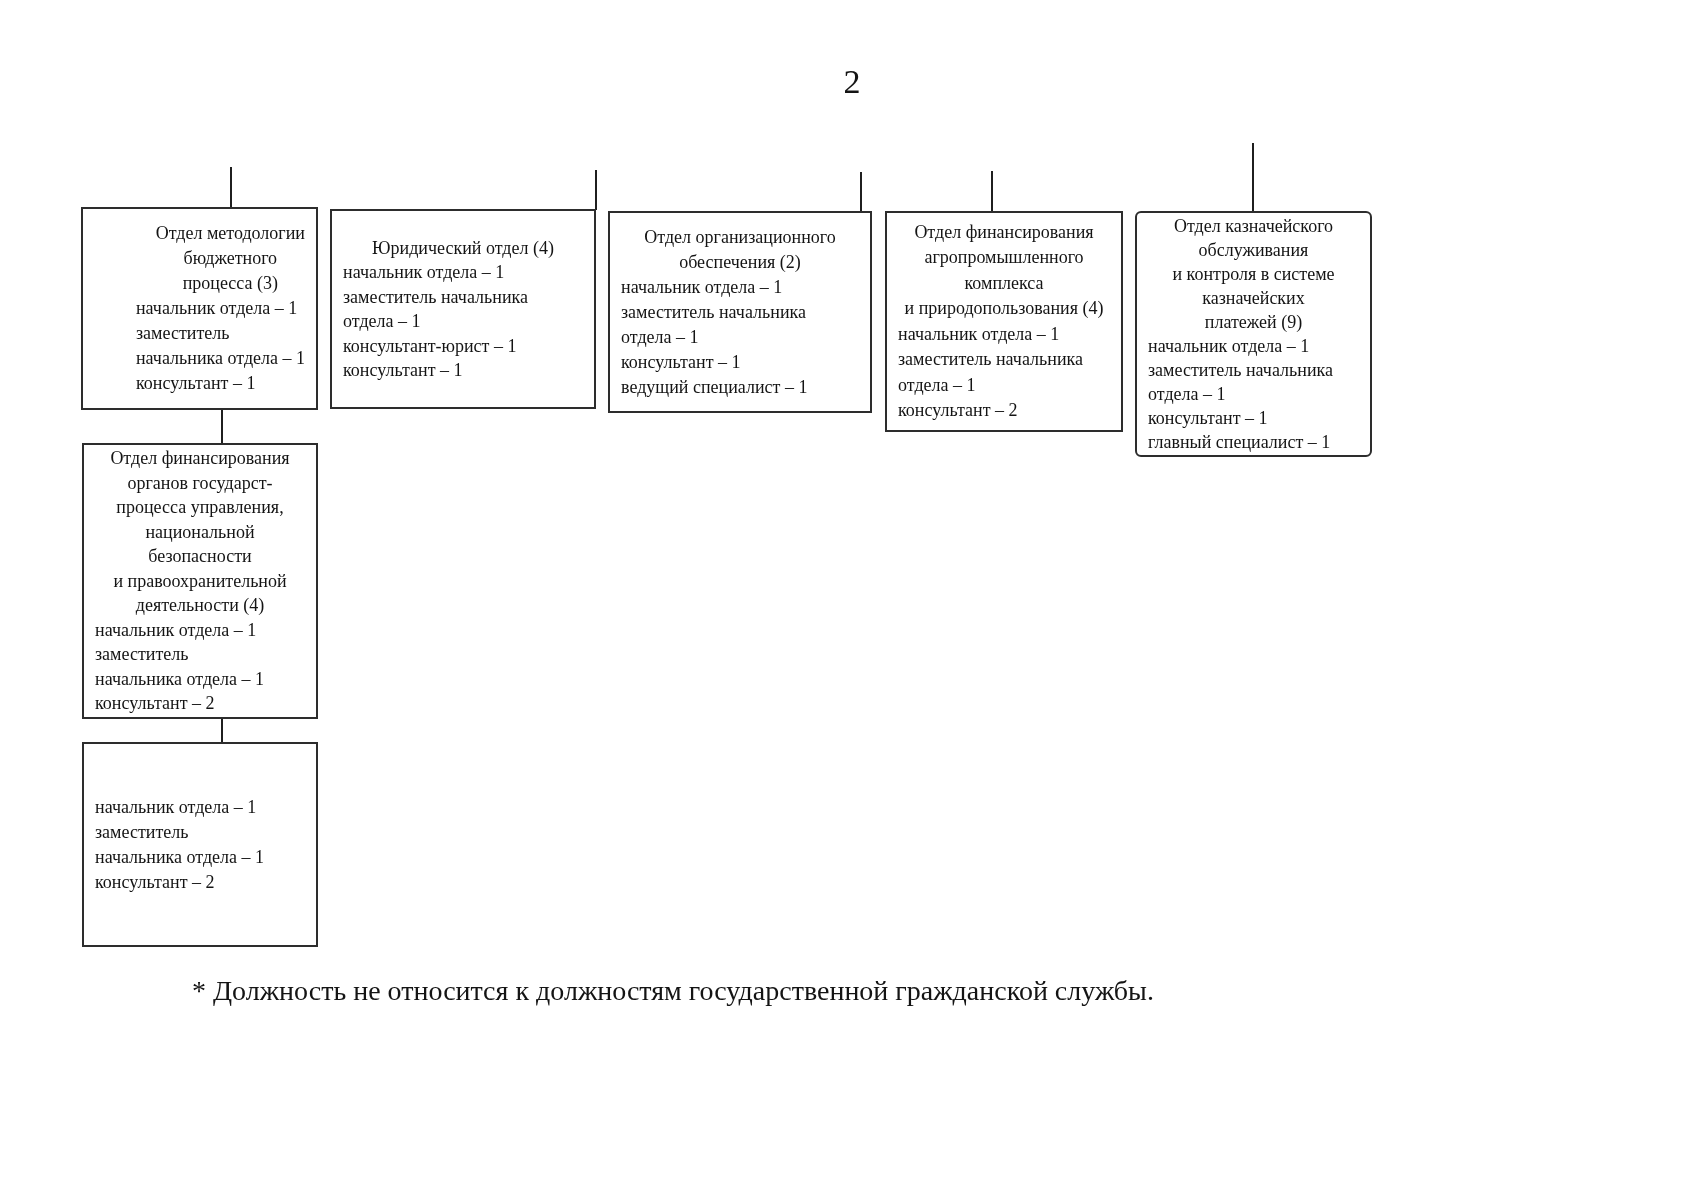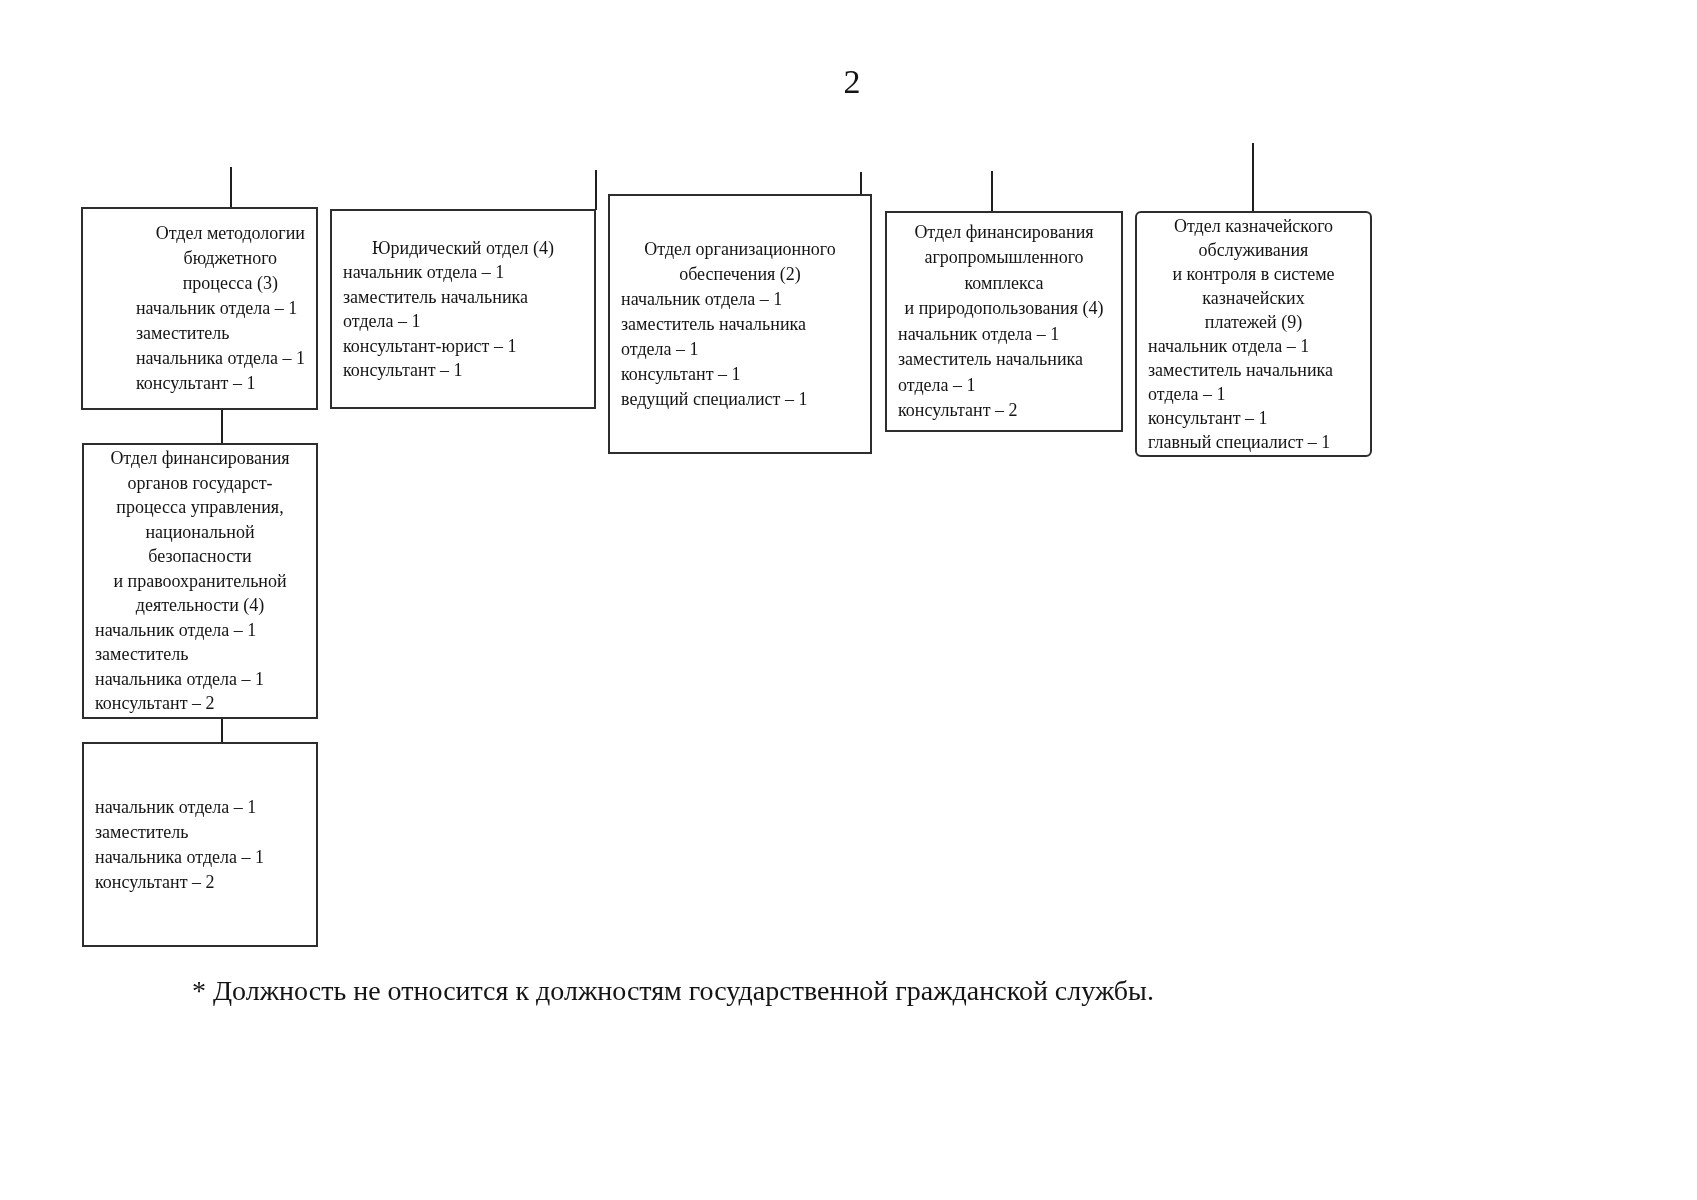--- a/index.html
+++ b/index.html
@@ -45,21 +45,21 @@
     position: absolute;
     left: 192px;
     top: 974px;
     font-size: 28px;
     line-height: 34px;
     white-space: nowrap;
   }
   
   .b1 { left: 81px;   top: 207px; width: 237px; height: 203px; align-items: flex-end; }
   .b2 { left: 330px;  top: 209px; width: 266px; height: 200px; line-height: 24.5px; }
-  .b3 { left: 608px;  top: 194px; width: 264px; height: 260px; }
+  .b3 { left: 608px;  top: 211px; width: 264px; height: 202px; }
   .b4 { left: 885px;  top: 211px; width: 238px; height: 221px; line-height: 25.5px; }
   .b5 { left: 1135px; top: 211px; width: 237px; height: 246px; line-height: 24px; border-radius: 6px; }
   .b6 { left: 82px;   top: 443px; width: 236px; height: 276px; line-height: 24.5px; }
   .b7 { left: 82px;   top: 742px; width: 236px; height: 205px; }
   
   .c1 { left: 230px;  top: 167px; height: 41px; }
   .c2 { left: 595px;  top: 170px; height: 40px; }
   .c3 { left: 860px;  top: 172px; height: 40px; }
   .c4 { left: 991px;  top: 171px; height: 41px; }
   .c5 { left: 1252px; top: 143px; height: 69px; }

